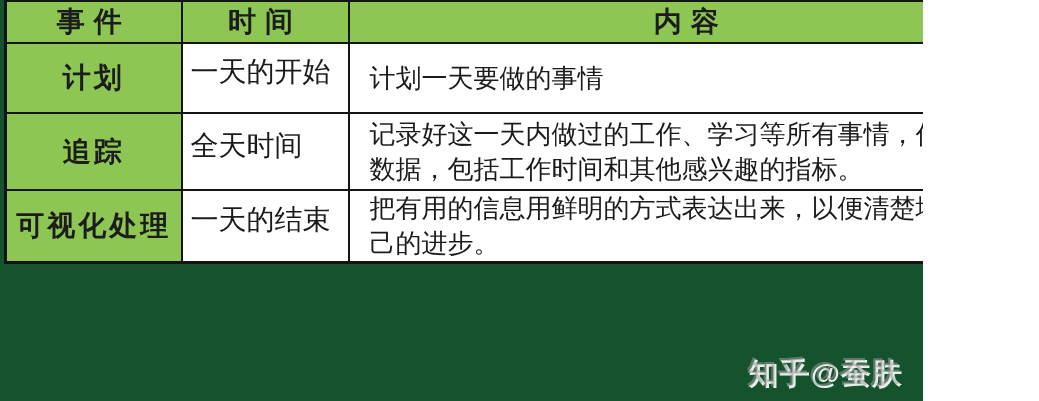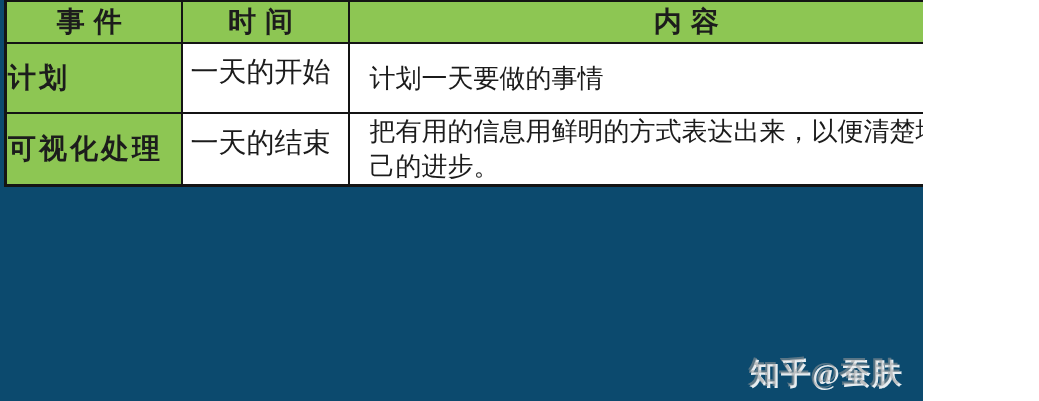--- a/index.html
+++ b/index.html
@@ -1,21 +1,21 @@
 <!DOCTYPE html>
 <html><head>
 <meta charset="utf-8">
 <style>
   html,body{margin:0;padding:0;background:#ffffff;}
   .page{
     position:relative;
     width:923px;height:401px;
-    background:#0c4a6e;
+    background:#14532d;
     overflow:hidden;
-    font-family:Liberation Serif, serif;
+    font-family:Liberation Sans, sans-serif;
     color:#1b1b1b;
   }
   table.workflow{
     position:absolute;
     left:4px;top:0;
     width:1031px;
     border-collapse:collapse;
     table-layout:fixed;
     border:3px solid #141414;
     border-top:none;
@@ -40,20 +40,21 @@
     font-weight:bold;
     letter-spacing:9px;
     text-align:center;
     color:#1c1c1c;
   }
   td.event{
     background:#8dc653;
     font-size:28px;
     font-weight:bold;
     letter-spacing:3px;
+    text-align:center;
     color:#1c1c1c;
   }
   td.time{
     background:#ffffff;
     font-size:28px;
     text-align:left;
     padding:0 4px 12px 8px;
   }
   td.content{
     background:#ffffff;
@@ -92,20 +93,25 @@
         <th>时间</th>
         <th>内容</th>
       </tr>
     </thead>
     <tbody>
       <tr class="r0">
         <td class="event">计划</td>
         <td class="time">一天的开始</td>
         <td class="content">计划一天要做的事情</td>
       </tr>
+      <tr class="r1">
+        <td class="event">追踪</td>
+        <td class="time">全天时间</td>
+        <td class="content">记录好这一天内做过的工作、学习等所有事情，作为原始数据，包括工作时间和其他感兴趣的指标。</td>
+      </tr>
       <tr class="r4">
         <td class="event">可视化处理</td>
         <td class="time">一天的结束</td>
         <td class="content">把有用的信息用鲜明的方式表达出来，以便清楚地看到自己的进步。</td>
       </tr>
     </tbody>
   </table>
 
   <div class="watermark">知乎@蚕肤</div>
 

